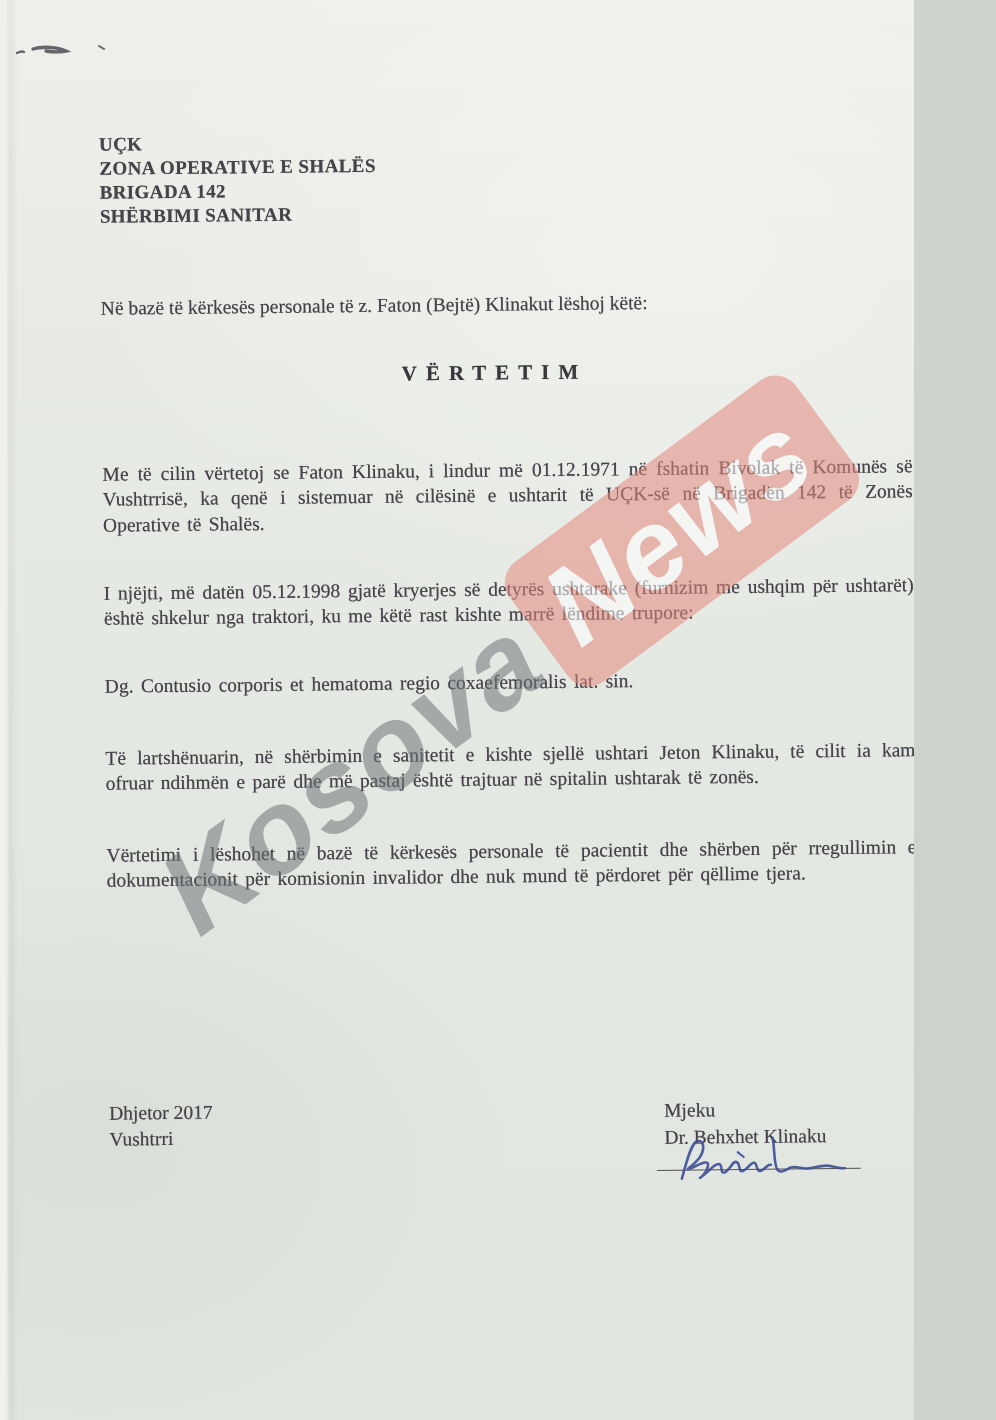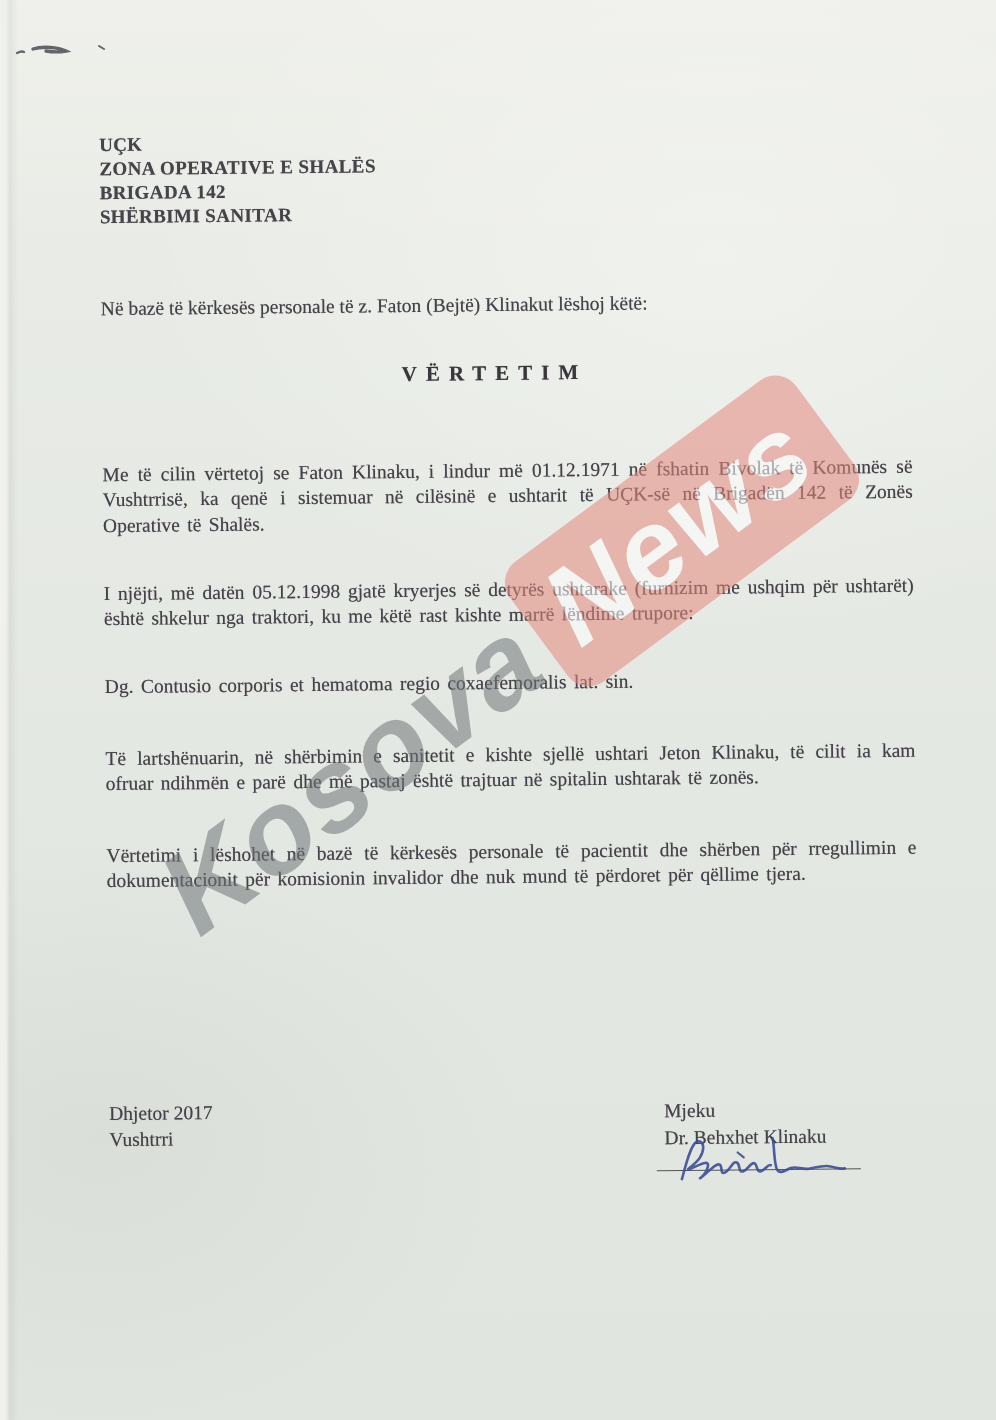--- a/index.html
+++ b/index.html
@@ -4,21 +4,21 @@
 <style>
   html,body{margin:0;padding:0;}
   body{
     width:996px;height:1420px;
     font-family:"Liberation Serif", serif;
     background:#cfd3cd;
     overflow:hidden;
   }
   .page{
     position:relative;
-    width:996px;height:1420px;
+    width:914px;height:1420px;
     background:
       linear-gradient(90deg, #f1f2ee 0px, #eef0ea 6px, rgba(120,125,118,0.10) 10px, rgba(120,125,118,0.0) 18px),
       radial-gradient(900px 600px at 72% 18%, rgba(255,255,255,0.30), rgba(255,255,255,0) 65%),
       radial-gradient(700px 500px at 10% 80%, rgba(160,165,158,0.12), rgba(160,165,158,0) 60%),
       linear-gradient(180deg, #eff0eb 0%, #e9ece6 18%, #e4e8e2 55%, #e0e5df 100%);
     overflow:hidden;
   }
   .content{
     position:absolute; inset:0;
     transform:rotate(-0.6deg);

